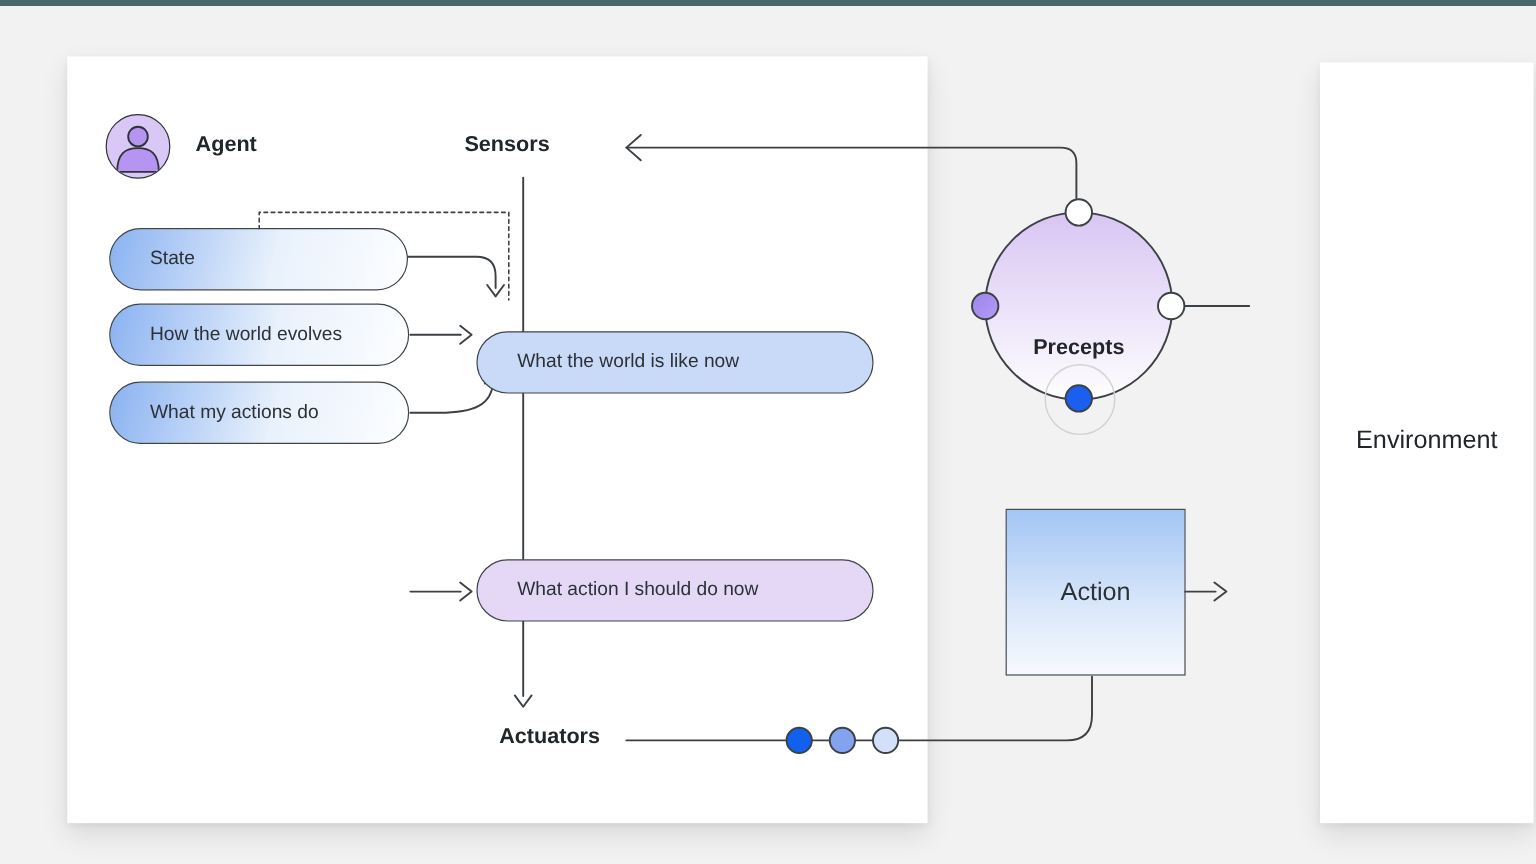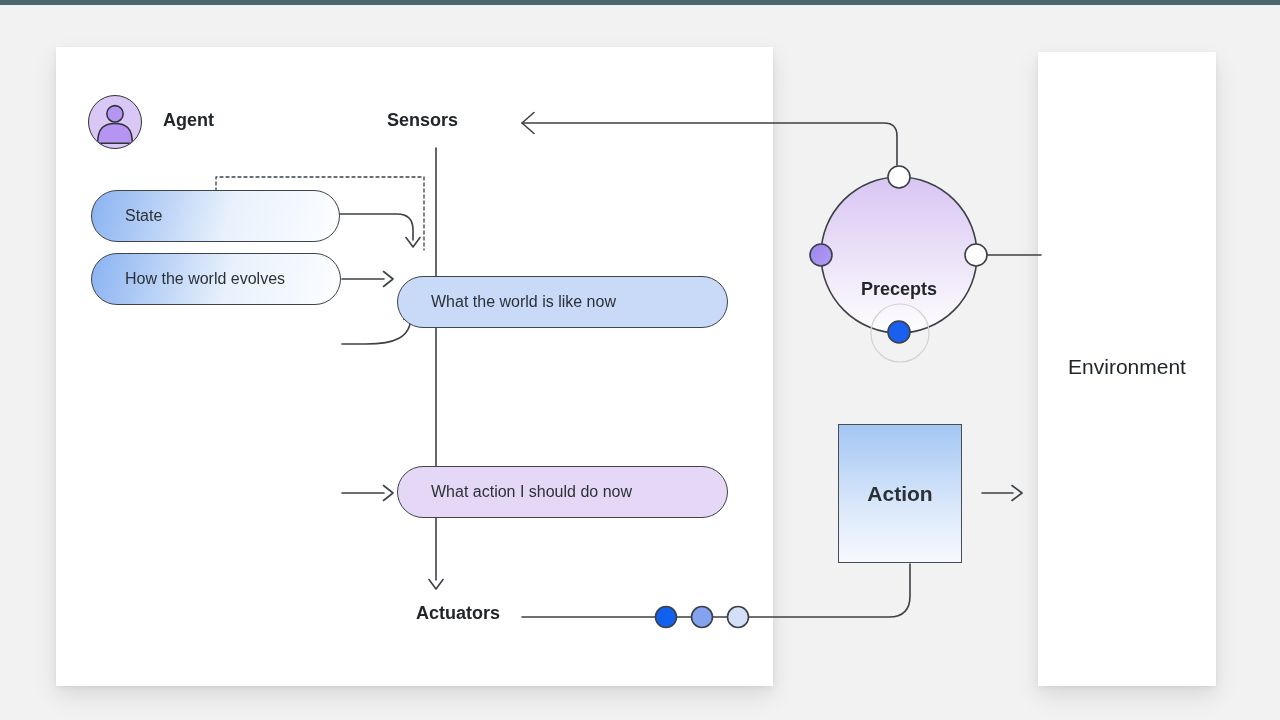--- a/index.html
+++ b/index.html
@@ -6,21 +6,21 @@
   html, body { width: 1280px; height: 720px; overflow: hidden; }
   body { font-family: "Liberation Sans", sans-serif; background: #f2f2f2; position: relative; }
 
   .stage { position: absolute; inset: 0; }
 
   .topbar { position: absolute; left: 0; top: 0; width: 1280px; height: 5px; background: #4b666c; }
 
   .card { position: absolute; background: #ffffff;
           box-shadow: 0 10px 22px rgba(0,0,0,0.10), 0 2px 6px rgba(0,0,0,0.06); }
   .main-card { left: 56px; top: 47px; width: 717px; height: 639px; }
-  .env-card  { left: 1038px; top: 52px; width: 178px; height: 634px; }
+  .env-card  { left: 1100px; top: 52px; width: 178px; height: 634px; }
 
   .env-label { position: absolute; left: 0; right: 0; top: 303px; text-align: center;
                font-size: 21px; color: #21262b; }
 
   svg.connectors { position: absolute; left: 0; top: 0; width: 1280px; height: 720px;
                    z-index: 2; pointer-events: none; }
 
   .lbl { position: absolute; z-index: 3; font-size: 18px; color: #21262b; white-space: nowrap; font-weight: bold; }
   .agent-lbl     { left: 163px; top: 110px; }
   .sensors-lbl   { left: 387px; top: 110px; }
@@ -39,25 +39,25 @@
   .pill-solid-blue   { background: #c9daf8; }
   .pill-solid-purple { background: #e5d8f7; }
 
   .pill-state   { left: 91px; top: 190px; width: 249px; }
   .pill-evolves { left: 91px; top: 253px; width: 250px; }
   .pill-actions { left: 91px; top: 318px; width: 250px; }
   .pill-rules   { left: 91px; top: 467px; width: 250px; }
   .pill-worldnow  { left: 397px; top: 252px; width: 331px; margin-top: 24px; }
   .pill-actionnow { left: 397px; top: 466px; width: 331px; }
 
-  .action-box { position: absolute; z-index: 3; left: 838px; top: 424px; width: 124px; height: 139px;
+  .action-box { position: absolute; z-index: 3; left: 838px; top: 424px; width: 150px; height: 139px;
                 border: 1.6px solid #484d54;
                 background: linear-gradient(to bottom, #a3c6f4 0%, #dbe8fa 60%, #f6f9fe 100%);
                 display: flex; align-items: center; justify-content: center;
-                font-size: 21px; color: #2c3137; font-weight: bold; }
+                font-size: 21px; color: #2c3137; }
 </style>
 </head>
 <body>
 
 <div class="stage">
 
   <div class="topbar"></div>
 
   <div class="card main-card"></div>
 
@@ -131,20 +131,23 @@
   <div class="lbl sensors-lbl">Sensors</div>
   <div class="lbl actuators-lbl">Actuators</div>
   <div class="lbl precepts-lbl">Precepts</div>
 
   <div class="pill pill-grad-blue pill-state">
     <span>State</span>
   </div>
   <div class="pill pill-grad-blue pill-evolves">
     <span>How the world evolves</span>
   </div>
+  <div class="pill pill-grad-blue pill-actions">
+    <span>What my actions do</span>
+  </div>
   <div class="pill pill-solid-blue pill-worldnow">
     <span>What the world is like now</span>
   </div>
   <div class="pill pill-solid-purple pill-actionnow">
     <span>What action I should do now</span>
   </div>
 
   <div class="action-box">
     <span>Action</span>
   </div>

